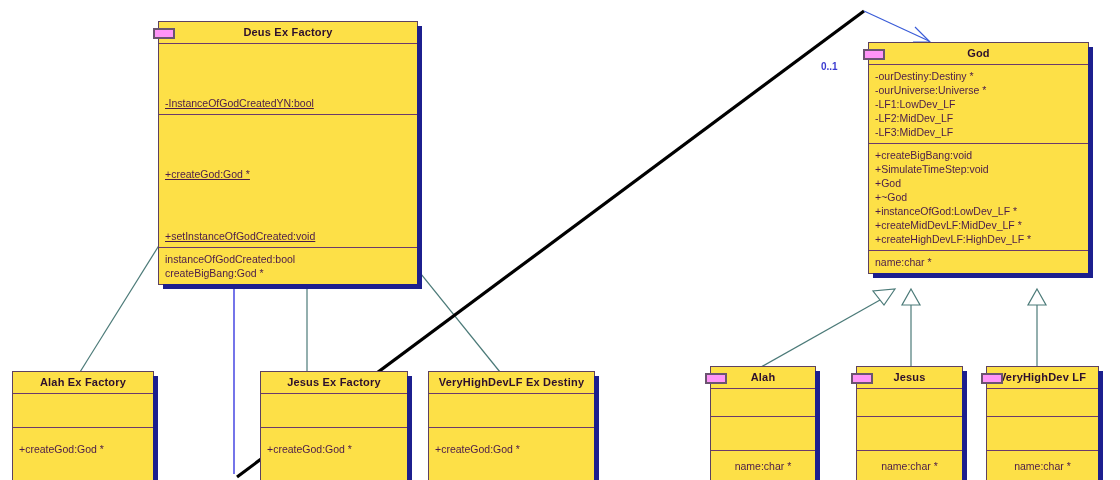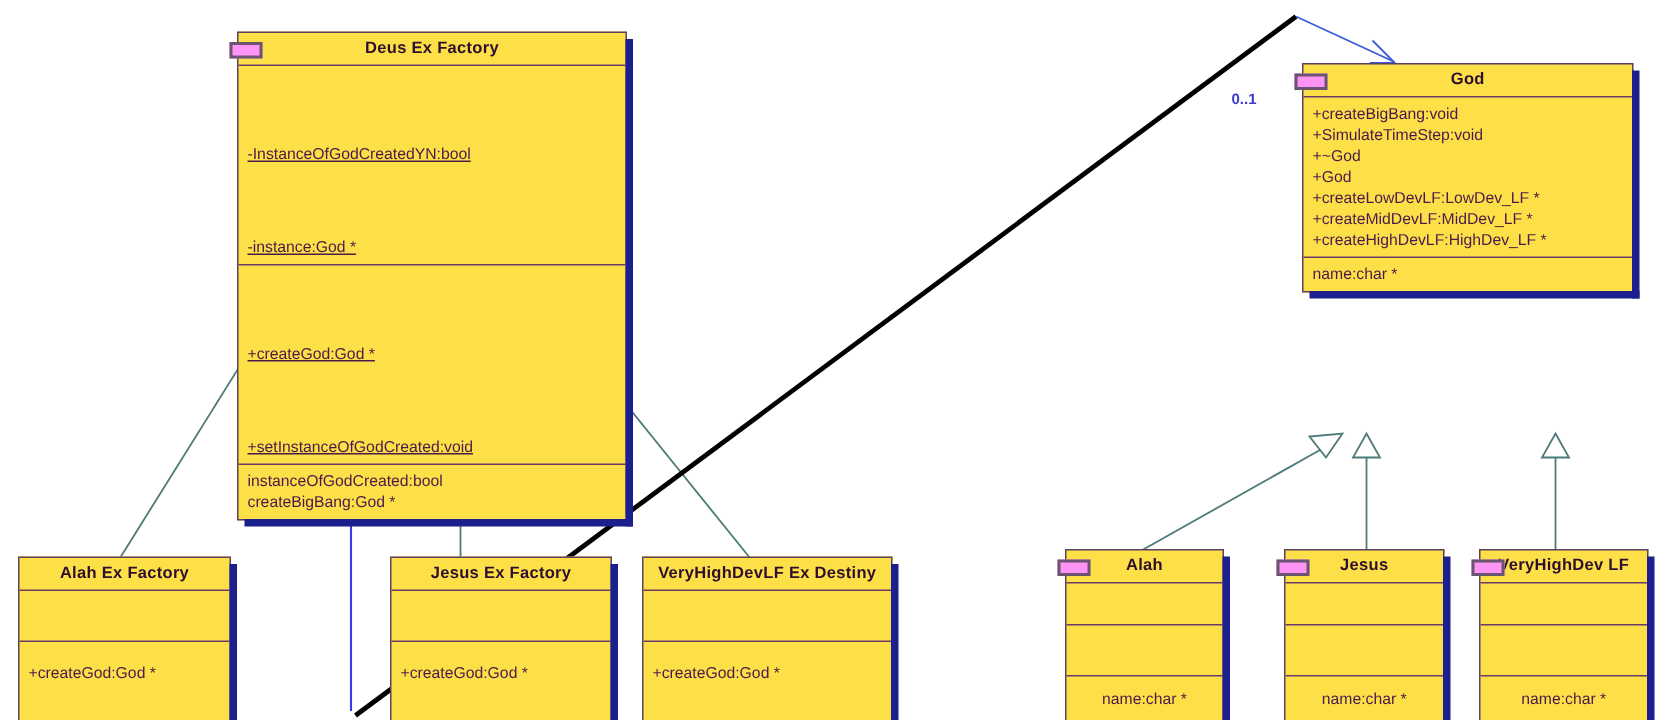--- a/index.html
+++ b/index.html
@@ -137,43 +137,49 @@
 
   <div class="mult-label" style="left:821px; top:27px;margin-top:34px;">0..1</div>
 
   <div class="uml-class" style="left:158px; top:21px; width:260px;">
     <div class="shadow-r"></div>
     <div class="shadow-b"></div>
     <div class="tab"></div>
     <div class="cls-title">Deus Ex Factory</div>
     <div class="cls-comp">
       <div class="row u">-InstanceOfGodCreatedYN:bool</div>
-      <div class="row u">-instance:God *</div>
     </div>
     <div class="cls-comp">
       <div class="row u">+createGod:God *</div>
       <div class="row u">+setInstanceOfGodCreated:void</div>
     </div>
     <div class="cls-comp">
       <div class="row">instanceOfGodCreated:bool</div>
       <div class="row">createBigBang:God *</div>
     </div>
   </div>
 
   <div class="uml-class" style="left:868px; top:42px; width:221px;">
     <div class="shadow-r"></div>
     <div class="shadow-b"></div>
     <div class="tab"></div>
     <div class="cls-title">God</div>
     <div class="cls-comp">
+      <div class="row">-ourDestiny:Destiny *</div>
+      <div class="row">-ourUniverse:Universe *</div>
+      <div class="row">-LF1:LowDev_LF</div>
+      <div class="row">-LF2:MidDev_LF</div>
+      <div class="row">-LF3:MidDev_LF</div>
+    </div>
+    <div class="cls-comp">
       <div class="row">+createBigBang:void</div>
       <div class="row">+SimulateTimeStep:void</div>
+      <div class="row">+God</div>
       <div class="row">+~God</div>
-      <div class="row">+God</div>
-      <div class="row">+createLowDevLF:LowDev_LF *</div>
+      <div class="row">+instanceOfGod:LowDev_LF *</div>
       <div class="row">+createMidDevLF:MidDev_LF *</div>
       <div class="row">+createHighDevLF:HighDev_LF *</div>
     </div>
     <div class="cls-comp">
       <div class="row">name:char *</div>
     </div>
   </div>
 
   <div class="uml-class" style="left:12px; top:371px; width:142px;">
     <div class="shadow-r"></div>

